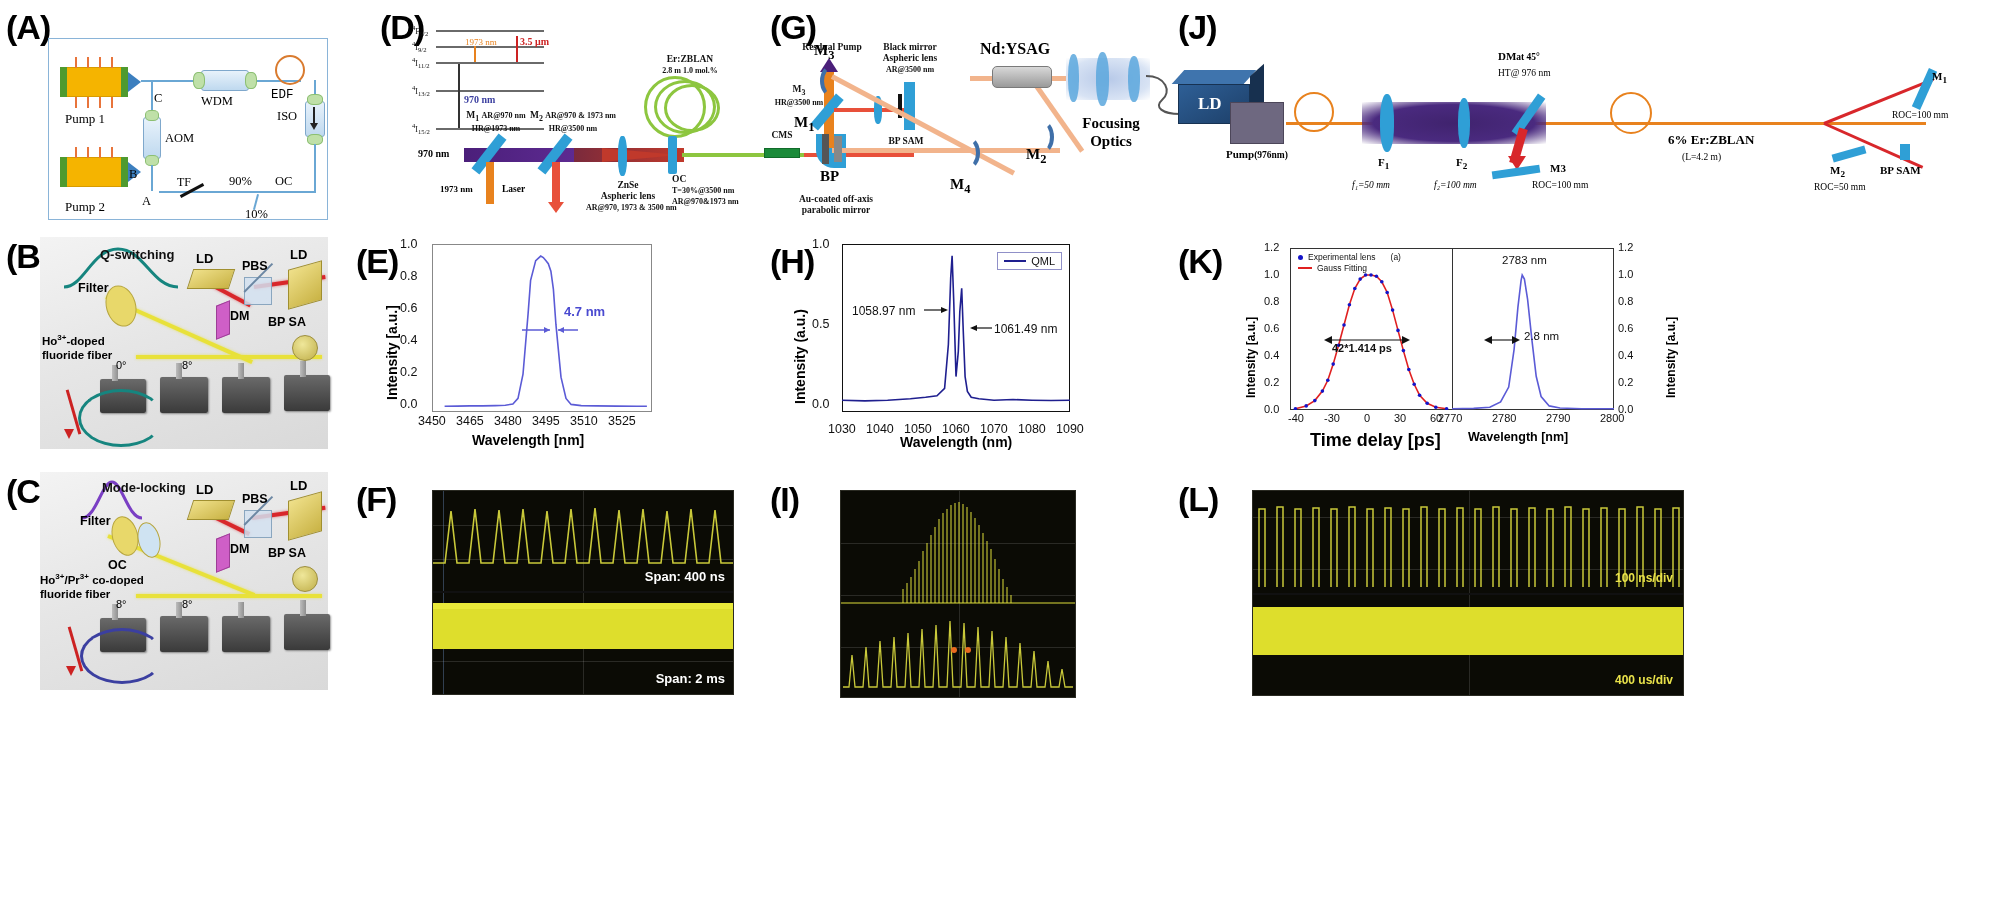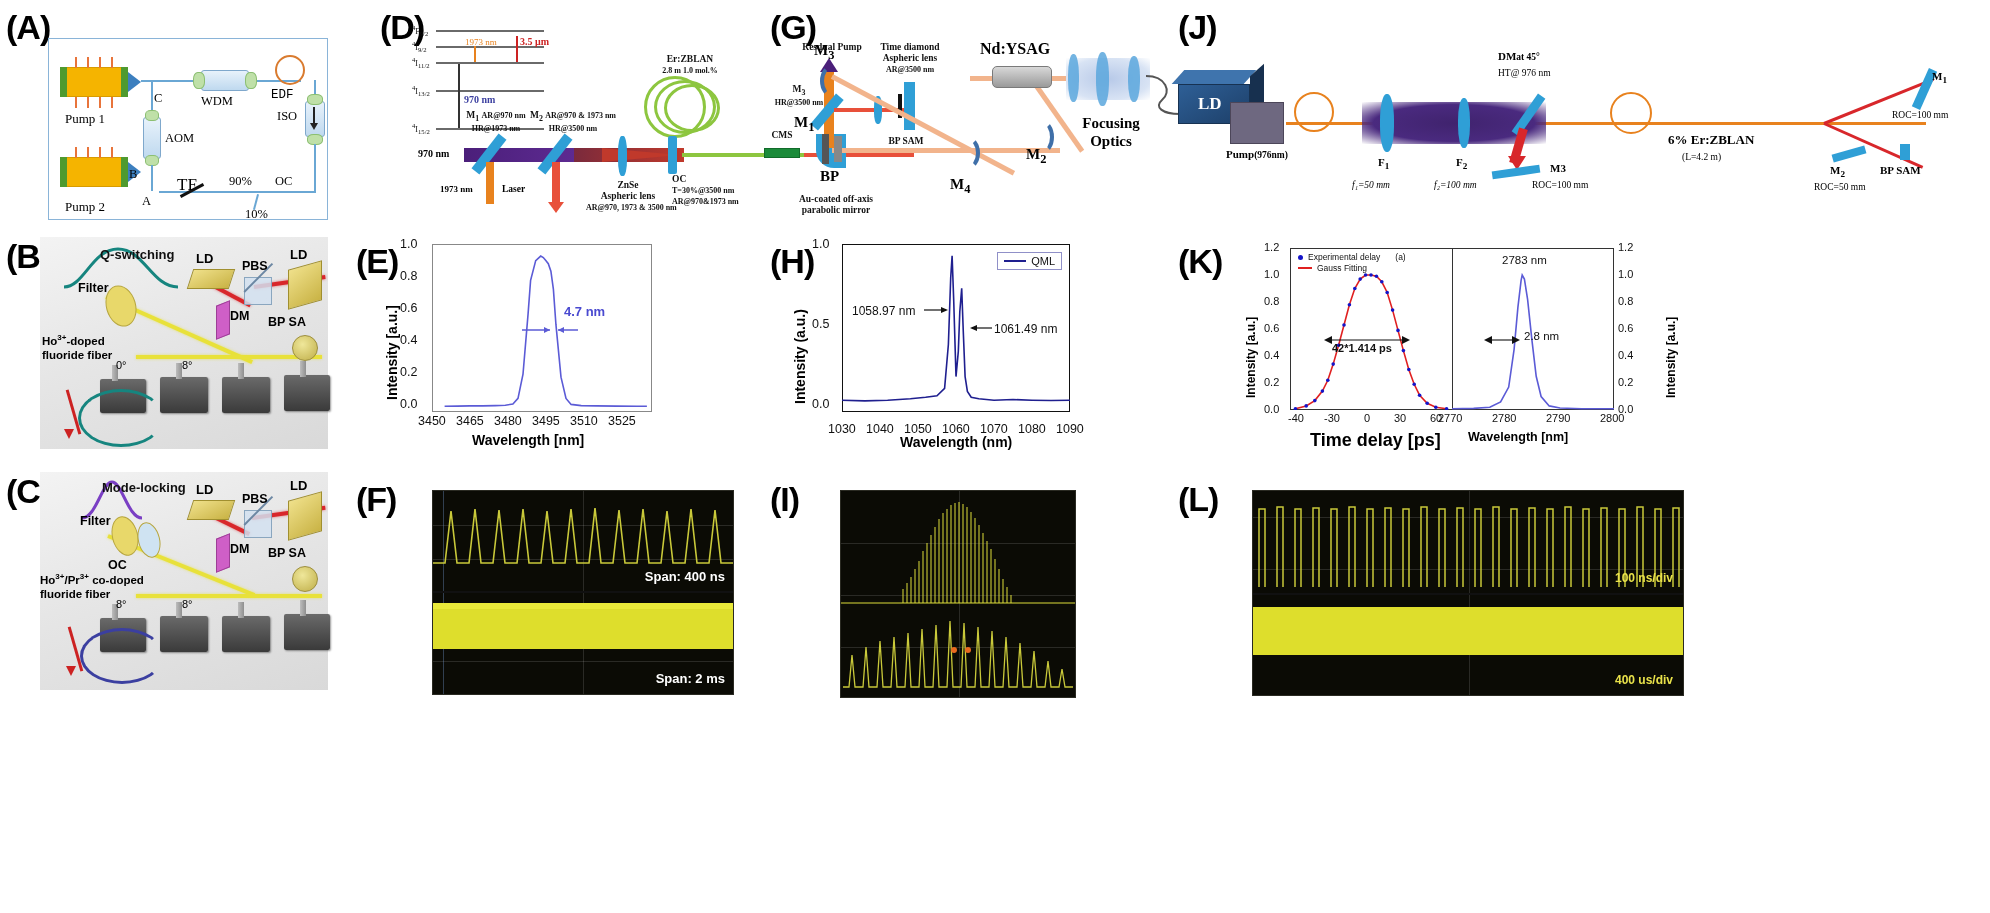--- a/index.html
+++ b/index.html
@@ -155,21 +155,21 @@
   <div class="compbox" style="left:94px; top:78px; width:18px; height:42px;"></div>
   <div class="compcap" style="left:96px; top:71px; width:14px; height:11px;"></div>
   <div class="compcap" style="left:96px; top:116px; width:14px; height:11px;"></div>
   <div class="txt serif" style="left:116px; top:92px; font-size:12.5px;">AOM</div>
   <div class="fiberline" style="left:102px; top:126px; width:2px; height:26px;"></div>
   <div class="txt serif" style="left:105px; top:52px; font-size:12.5px;">C</div>
   <div class="txt serif" style="left:80px; top:128px; font-size:12.5px;">B</div>
   <div class="txt serif" style="left:93px; top:155px; font-size:12.5px;">A</div>
 
   <div style="position:absolute;left:130px;top:150px;width:26px;height:3px;background:#111;transform:rotate(-28deg);"></div>
-  <div class="txt serif" style="left:128px; top:136px; font-size:17px;">TF</div>
+  <div class="txt serif" style="left:128px; top:136px; font-size:12px;">TF</div>
 
   <div class="txt serif" style="left:180px; top:135px; font-size:12.5px;">90%</div>
   <div class="txt serif" style="left:226px; top:135px; font-size:12.5px;">OC</div>
   <div style="position:absolute;left:206px;top:155px;width:2px;height:16px;background:#6aa7d4;transform:rotate(15deg);"></div>
   <div class="txt serif" style="left:196px; top:168px; font-size:12.5px;">10%</div>
 </div>
 
 <div class="plabel" style="left:6px; top:237px;">(B)</div>
 <div class="render3d" style="left:40px; top:237px; width:288px; height:212px;">
 
@@ -363,21 +363,21 @@
   <div class="dlabel" style="left:350px; top:60px; width:78px;">
     <span>M</span><sub>3</sub><br>
     <span class="dsmall" style="position:static;">HR@3500 nm</span>
   </div>
 
   <div style="position:absolute;left:424px;top:84px;width:72px;height:4px;background:#e8503a;"></div>
   <div class="lensD" style="left:464px; top:72px; width:8px; height:28px;"></div>
   <div style="position:absolute;left:494px;top:58px;width:11px;height:48px;background:#2f9fd6;"></div>
   <div style="position:absolute;left:488px;top:70px;width:4px;height:24px;background:#111;"></div>
   <div class="dlabel" style="left:452px; top:18px; width:96px;">
-    <span>Time diamond</span><br>
+    <span>Black mirror</span><br>
     <span>Aspheric lens</span><br>
     <span class="dsmall" style="position:static;">AR@3500 nm</span>
   </div>
   <div class="dlabel" style="left:466px; top:112px; width:60px;">BP SAM</div>
 </div>
 
 <div class="plabel" style="left:356px; top:242px;">(E)</div>
 <div class="plotbox" style="left:432px; top:244px; width:220px; height:168px;">
   <div style="position:absolute;left:0;top:0;width:220px;height:168px;border:1px solid #888;"></div>
   <svg id="svg-e" width="220" height="168" style="position:absolute;left:0;top:0;">
@@ -668,21 +668,21 @@
       <circle cx="124.2" cy="136.3" r="1.8" fill="#1414c8"></circle>
       <circle cx="129.6" cy="147.2" r="1.8" fill="#1414c8"></circle>
       <circle cx="137.2" cy="155.3" r="1.8" fill="#1414c8"></circle>
       <circle cx="145.8" cy="159.3" r="1.8" fill="#1414c8"></circle>
       <circle cx="156.6" cy="160.7" r="1.8" fill="#1414c8"></circle>
     </svg>
 
   <div style="position:absolute;left:8px;top:4px;line-height:1.25;">
     <div style="display:flex;align-items:center;gap:5px;">
       <span style="display:inline-block;width:5px;height:5px;background:#1414c8;border-radius:50%;"></span>
-      <span class="ticklbl" style="position:static;font-size:8.5px;">Experimental delay</span>
+      <span class="ticklbl" style="position:static;font-size:8.5px;">Experimental lens</span>
       <span class="ticklbl" style="position:static;font-size:8.5px;margin-left:10px;">(a)</span>
     </div>
     <div style="display:flex;align-items:center;gap:5px;">
       <span style="display:inline-block;width:14px;height:2px;background:#e02020;"></span>
       <span class="ticklbl" style="position:static;font-size:8.5px;">Gauss Fitting</span>
     </div>
   </div>
 
   <svg width="162" height="162" style="position:absolute;left:0;top:0;pointer-events:none;">
     <line x1="36" y1="92" x2="118" y2="92" stroke="#111" stroke-width="1.1"></line>

